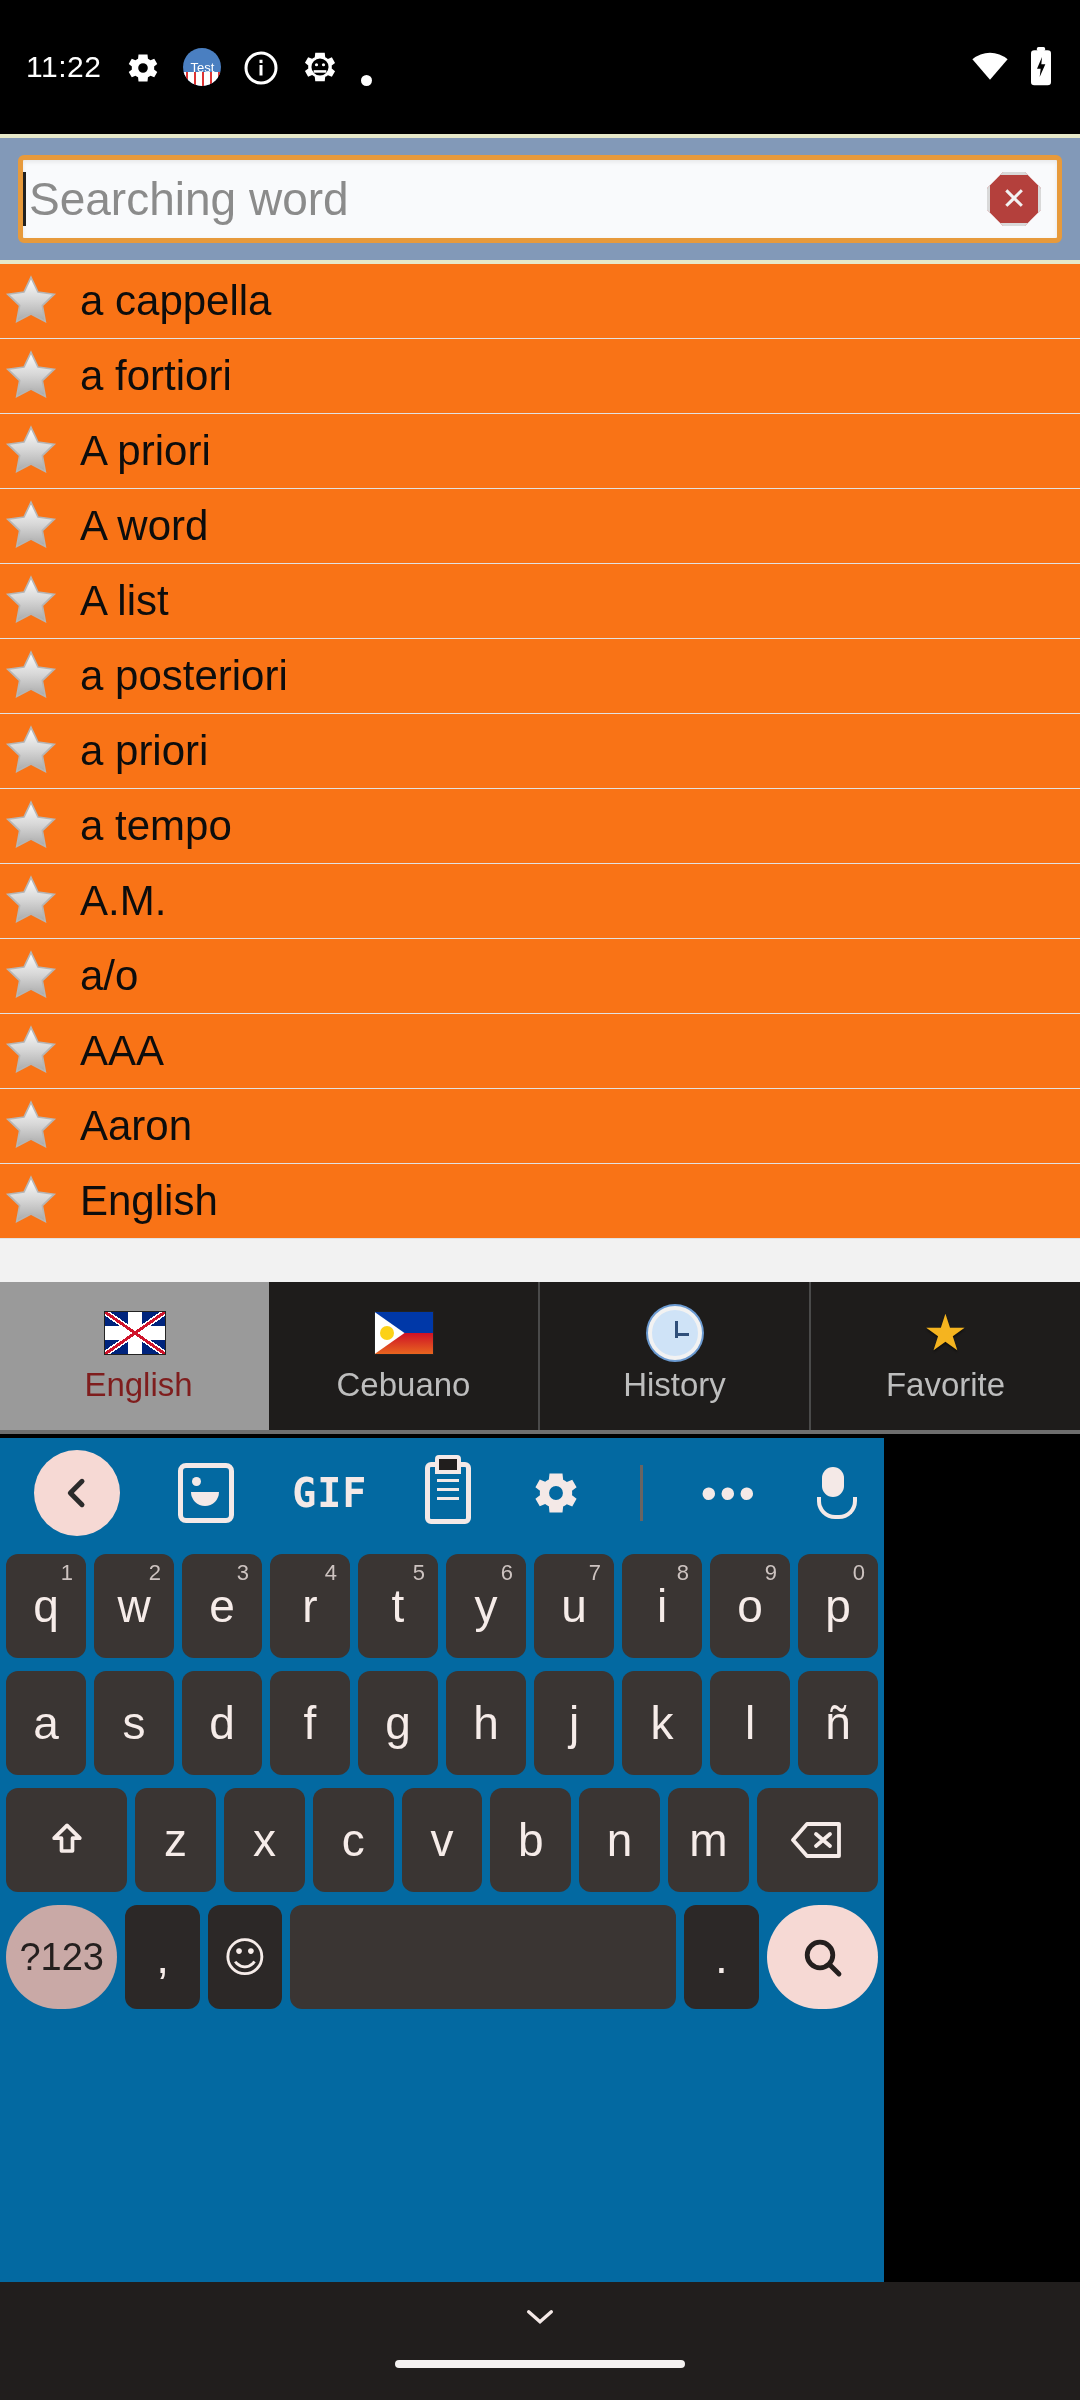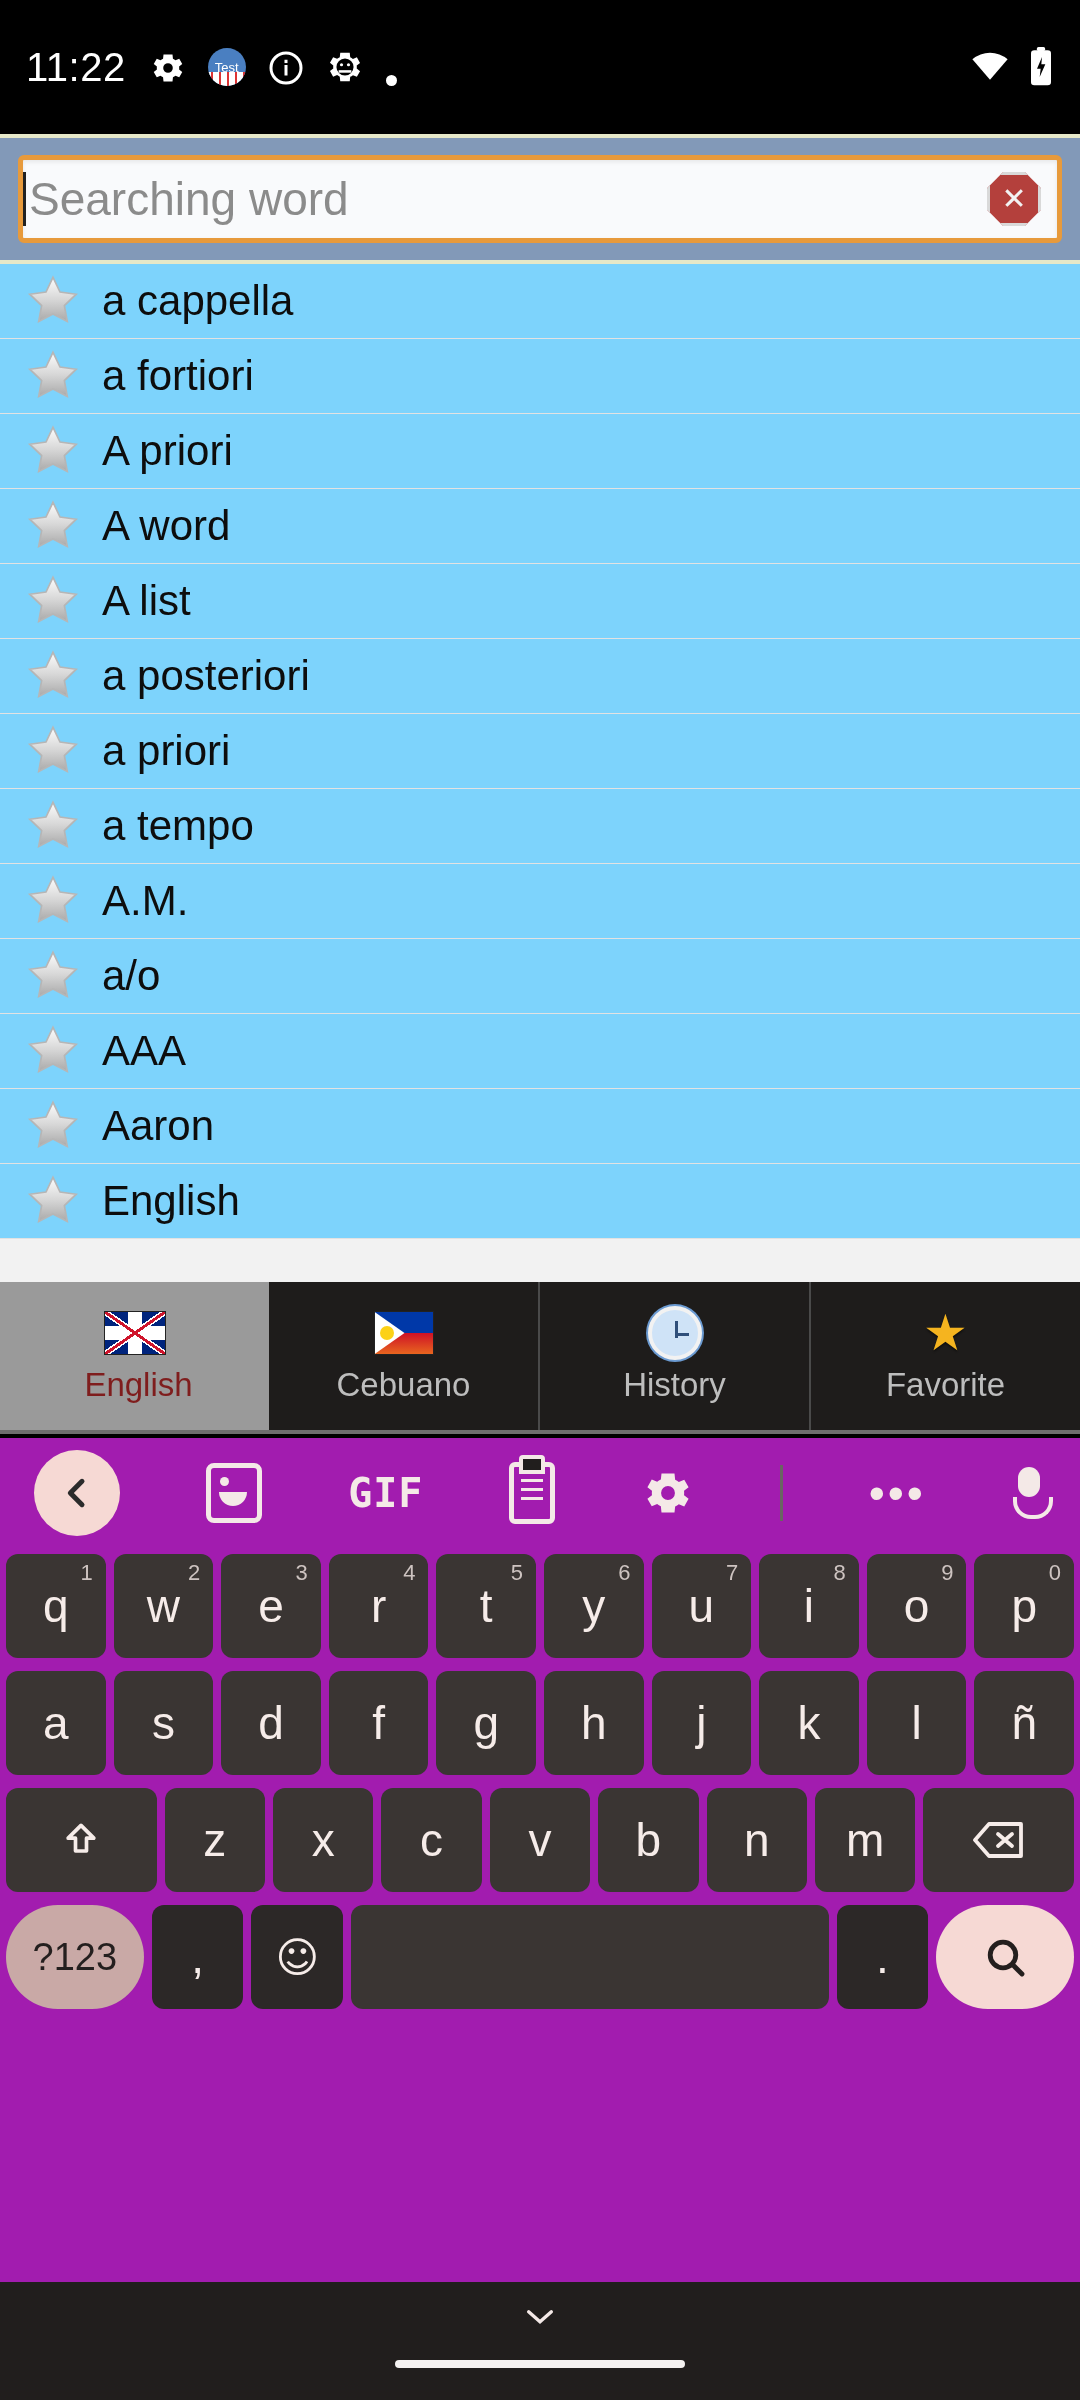--- a/index.html
+++ b/index.html
@@ -10,21 +10,21 @@
     overflow: hidden;
   }
   #screen { position: relative; width: 1080px; height: 2400px; background: #000; }
 
   
   .statusbar {
     position: absolute; top: 0; left: 0; width: 1080px; height: 134px;
     background: #000; display: flex; align-items: center;
     padding: 0 26px; color: #fff;
   }
-  .sb-clock { font-size: 40px; font-weight: 400; letter-spacing: .5px; }
+  .sb-clock { font-size: 30px; font-weight: 400; letter-spacing: .5px; }
   .sb-left-icons { display: flex; align-items: flex-end; gap: 22px; margin-left: 24px; }
   .sb-right { margin-left: auto; display: flex; align-items: center; gap: 18px; }
   .ic { display: inline-block; line-height: 0; }
   .dot-small { width: 11px; height: 11px; border-radius: 50%; background: #fff; display:inline-block; }
   .testapp {
     width: 38px; height: 38px; border-radius: 50%;
     background: #4a7fc1; position: relative; overflow: hidden;
     display: flex; align-items: center; justify-content: center;
   }
   .testapp span { font-size: 13px; color: #fff; font-family: "Liberation Sans", sans-serif; }
@@ -65,22 +65,21 @@
     font-family: "DejaVu Sans", sans-serif;
   }
 
   
   .word-list {
     position: absolute; top: 264px; left: 0; width: 1080px; height: 1018px;
     background: #f2f2f2; overflow: hidden;
   }
   .word-row {
     height: 75px; display: flex; align-items: center;
-    border-bottom: 1px solid #e2e2e2; background: #7dd3fc;
-    padding-left: 22px;
+    border-bottom: 1px solid #e2e2e2; background: #f97316;
   }
   .star {
     width: 62px; height: 60px; flex: none; margin-right: 18px;
     display: flex; align-items: center; justify-content: center;
   }
   .word-label { font-size: 42px; color: #0d0d0d; }
 
   
   .tabbar {
     position: absolute; top: 1282px; left: 0; width: 1080px; height: 152px;
@@ -121,21 +120,21 @@
     width:14px;height:14px;border-radius:50%;background:#fcd116;}
 
   .clock-ico { width:54px;height:54px;border-radius:50%;background:#cfe3f7;border:4px solid #f2f2f2;
     box-shadow:0 0 0 2px #6b9ad1; position:relative;}
   .clock-ico:before{content:"";position:absolute;left:50%;top:11px;width:3px;height:17px;background:#2f4f7a;transform-origin:bottom;}
   .clock-ico:after{content:"";position:absolute;left:50%;top:50%;width:14px;height:3px;background:#2f4f7a;}
   .star-gold { font-size: 50px; color: #f5b41f; line-height: 1;
     font-family:"DejaVu Sans", sans-serif; text-shadow: 0 2px 2px rgba(0,0,0,.45); }
 
   
-  .kb { position: absolute; top: 1438px; left: 0; width: 1080px; height: 962px; background: #a21caf; }
+  .kb { position: absolute; top: 1438px; left: 0; width: 884px; height: 962px; background: #0369a1; }
   .kb-toolbar { height: 110px; display: flex; align-items: center; padding: 0 34px; gap: 0; }
   .kb-tool { flex: none; display:flex;align-items:center;justify-content:center; color:#f4e9e7; }
   .tool-back { width: 86px; height: 86px; border-radius: 50%; background: #f6d9d4; color:#2b2b2b;
      display:flex;align-items:center;justify-content:center; font-size: 46px; }
   .tool-gap { flex: 1 1 auto; }
   .tool-sticker { width:56px;height:60px;border:5px solid #f4e9e7;border-radius:8px;position:relative;}
   .tool-sticker:before{content:"";position:absolute;left:9px;top:9px;width:9px;height:9px;border-radius:50%;background:#f4e9e7;}
   .tool-sticker:after{content:"";position:absolute;left:8px;top:24px;width:28px;height:14px;border-radius:0 0 16px 16px;background:#f4e9e7;}
   .tool-gif { font-family:"DejaVu Sans Mono", monospace; font-size: 40px; font-weight: 700; letter-spacing:1px; }
   .tool-clip { width:46px;height:62px;border:5px solid #f4e9e7;border-radius:6px;position:relative;}

